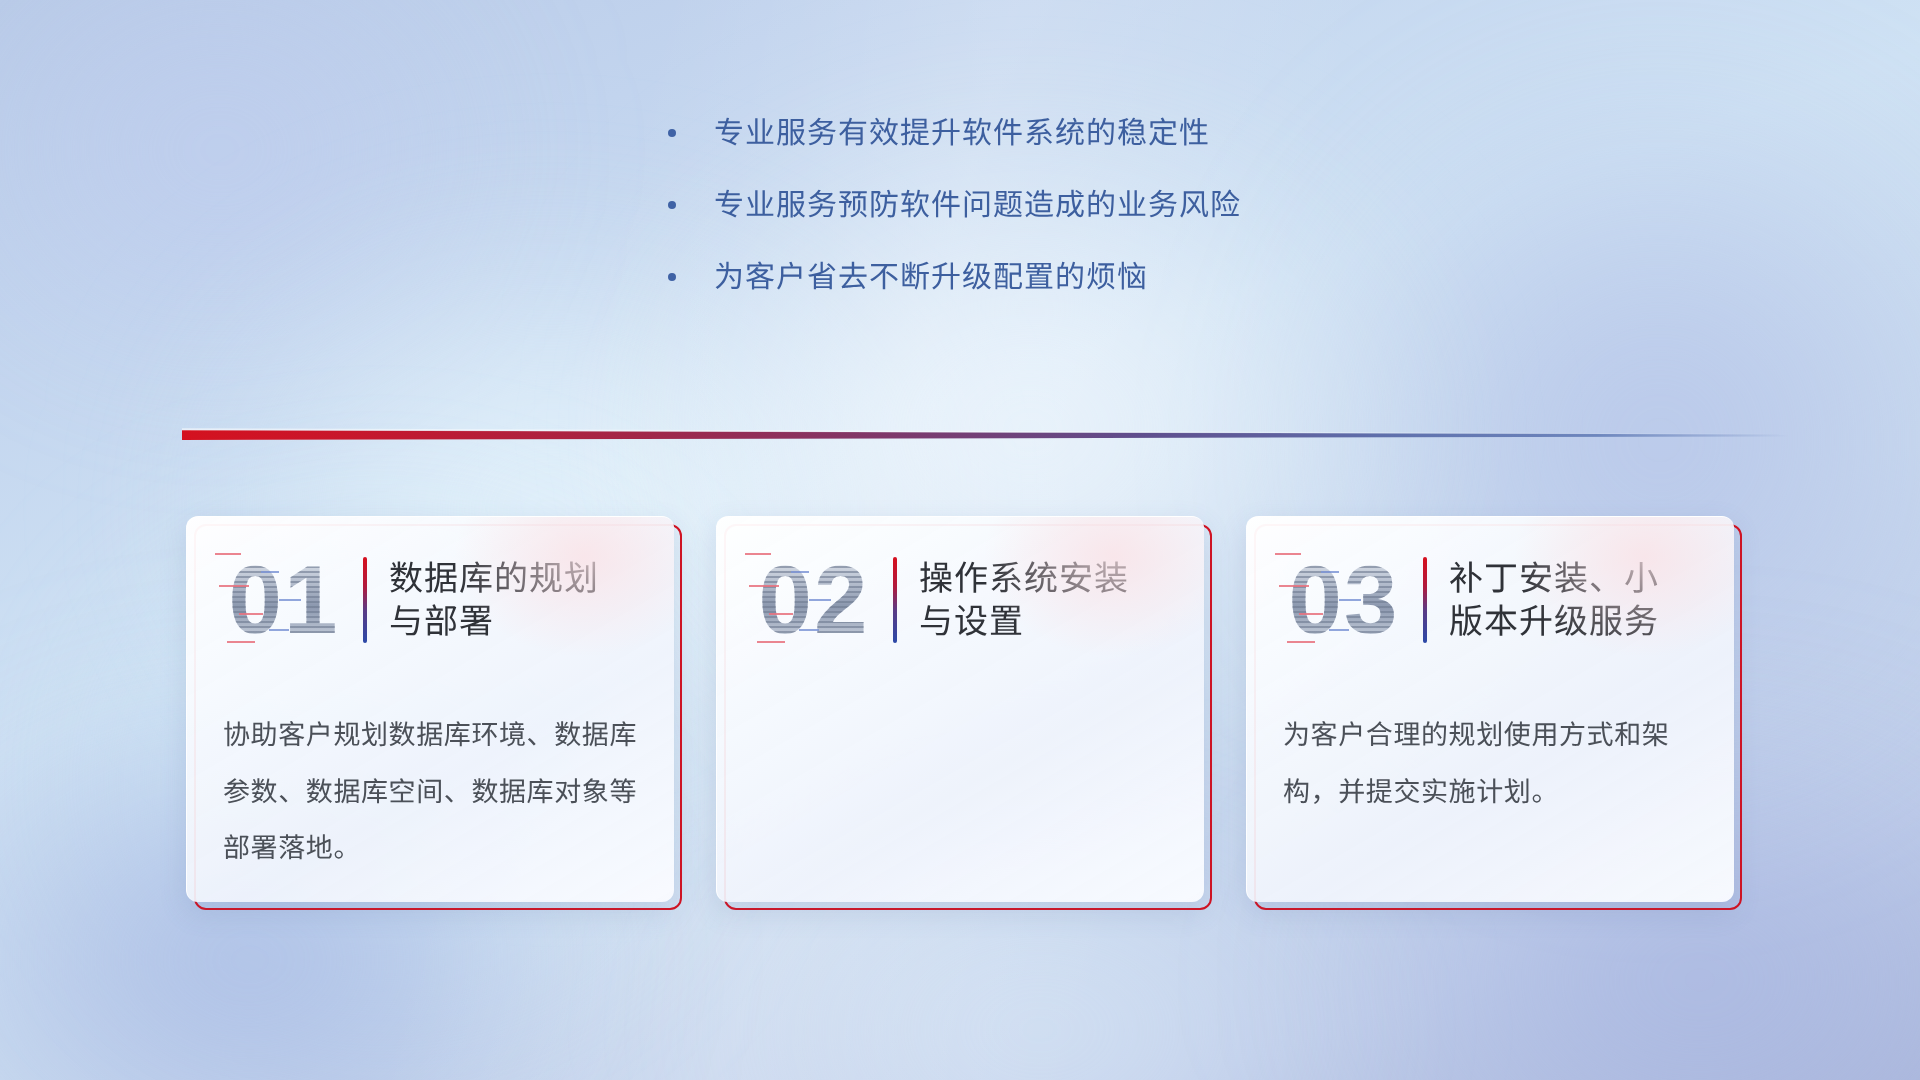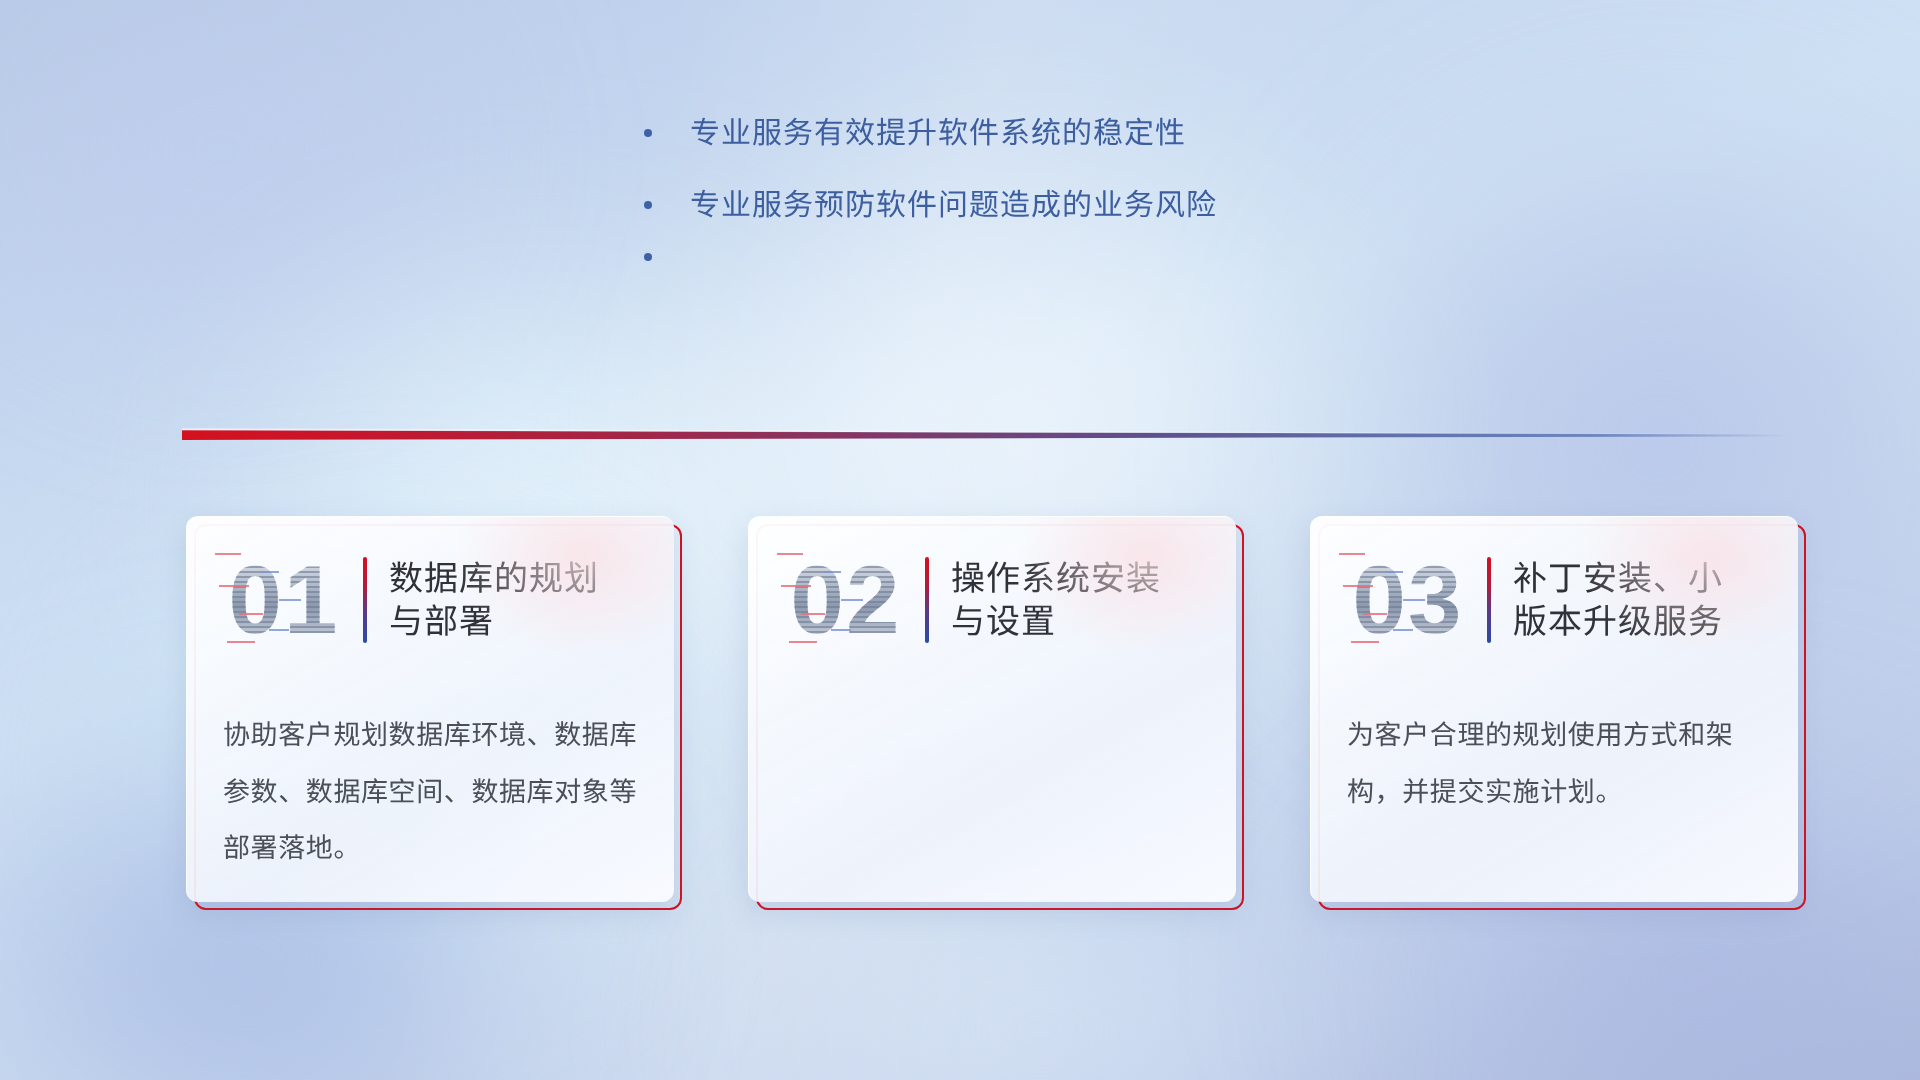--- a/index.html
+++ b/index.html
@@ -54,21 +54,21 @@
   .blob-8{ 
     left:-60px;top:-60px;width:560px;height:420px;
     background:radial-gradient(closest-side,rgba(190,203,238,0.75),rgba(190,203,238,0));
   }
   .bg-sheen{
     background:linear-gradient(105deg,rgba(255,255,255,0) 30%,rgba(255,255,255,0.18) 46%,rgba(255,255,255,0) 62%);
   }
 
   
   #bullets{
-    position:absolute;left:644px;top:115px;width:820px;font-family:Liberation Serif, serif;
+    position:absolute;left:668px;top:115px;width:820px;font-family:Liberation Serif, serif;
   }
   .bullet-row{
     display:flex;align-items:baseline;
     margin-bottom:36px;
   }
   .bullet-dot{
     width:8px;height:8px;border-radius:50%;
     background:#3f62a5;
     flex:0 0 8px;
     margin-right:38px;
@@ -105,21 +105,21 @@
        rgba(255,255,255,0.55) 0%,
        rgba(255,255,255,0.40) 35%,
        rgba(255,255,255,0.28) 70%,
        rgba(255,255,255,0) 100%);
     clip-path:polygon(0% 26%, 100% 60%, 100% 67%, 0% 40%);
   }
 
   
   #cards{
     position:absolute;left:186px;top:516px;
-    display:flex;gap:74px;border-radius:24px;
+    display:flex;gap:42px;border-radius:24px;
   }
   .card{
     position:relative;
     width:488px;height:386px;
   }
   .card-accent{          
     position:absolute;left:8px;top:8px;width:488px;height:386px;
     border:2px solid #d4101f;
     border-radius:12px;
     box-sizing:border-box;
@@ -221,20 +221,21 @@
     </div>
 
 
     <div class="bullet-row">
       <span class="bullet-dot"></span>
       <span class="bullet-text">专业服务预防软件问题造成的业务风险</span>
     </div>
 
     <div class="bullet-row">
       <span class="bullet-dot"></span>
+      <span class="bullet-text">为客户省去不断升级配置的烦恼</span>
     </div>
 
   </div>
 
   <div id="divider">
     <div class="d-body"></div>
     <div class="d-gloss"></div>
   </div>
 
   <div id="cards">

